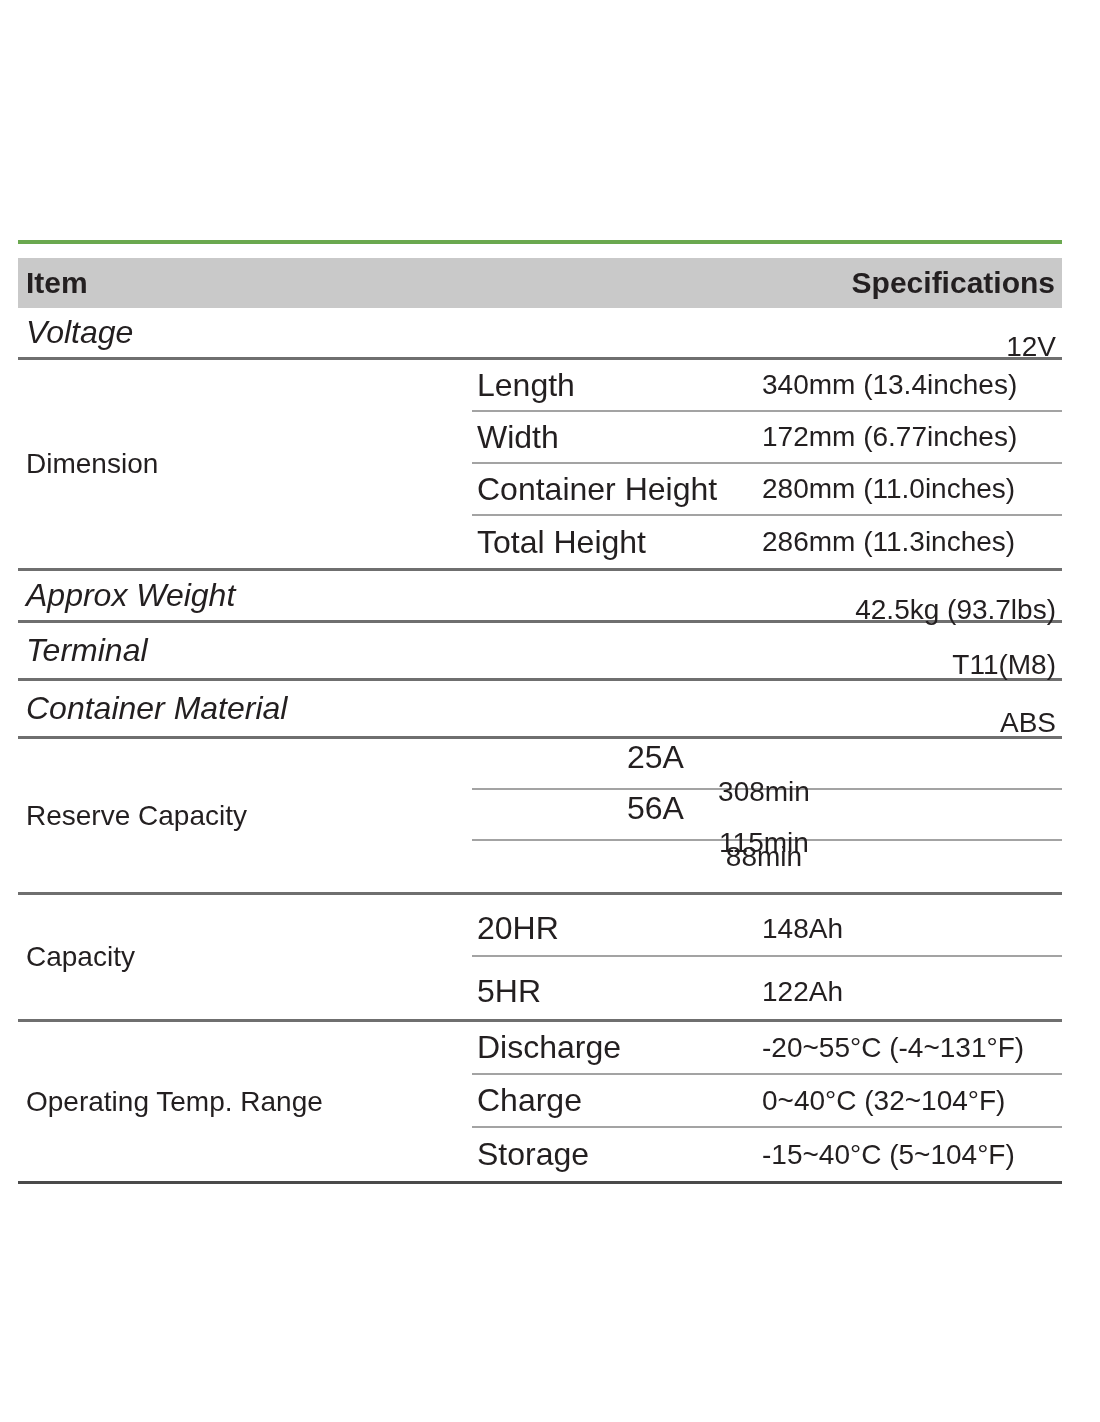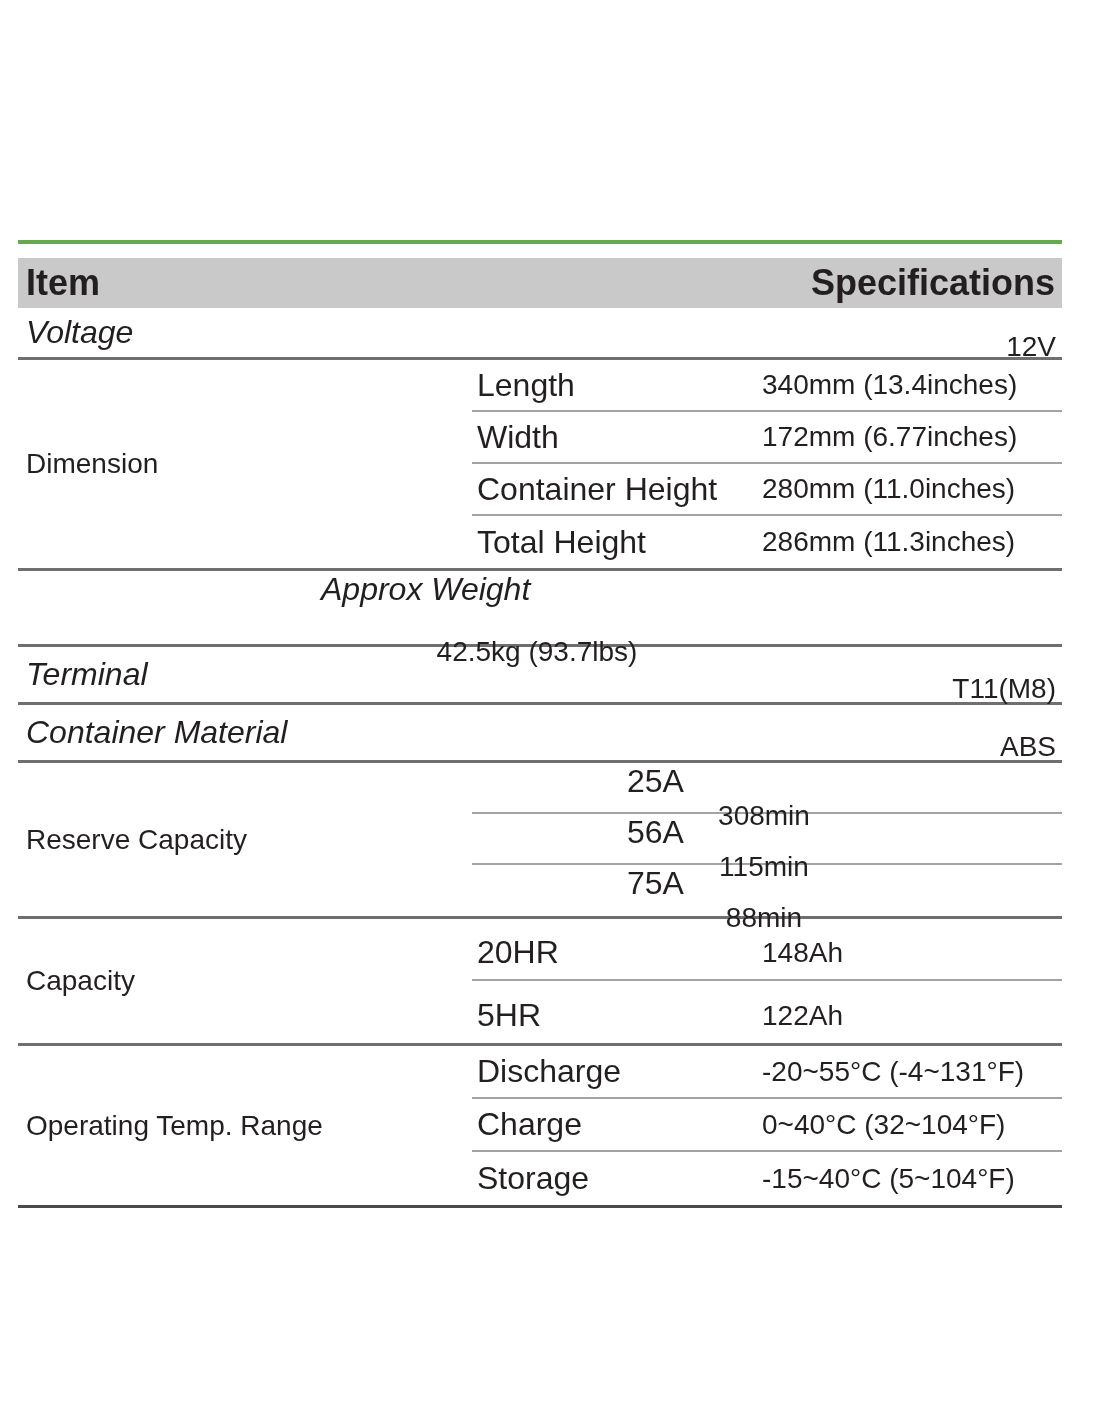--- a/index.html
+++ b/index.html
@@ -26,21 +26,21 @@
     margin-bottom: 14px;
   }
 
   .header-row {
     background: #c9c9c9;
     height: 50px;
     display: flex;
     align-items: center;
     justify-content: space-between;
     padding: 0 7px 0 8px;
-    font-size: 36px;
+    font-size: 30px;
     font-weight: bold;
   }
 
   .row {
     display: flex;
     align-items: center;
     border-bottom: 3px solid #6f6f6f;
   }
   .row .label {
     width: 454px;
@@ -51,21 +51,21 @@
   }
   .row .value {
     flex: 1;
     text-align: right;
     padding-right: 6px;
     font-size: 28px;
     margin-top: 28px;
   }
 
   .r-voltage  { height: 52px; }
-  .r-weight   { height: 76px; flex-direction: column; }
+  .r-weight   { height: 52px; }
   .r-terminal { height: 58px; }
   .r-material { height: 58px; }
 
   .group {
     display: flex;
     border-bottom: 3px solid #6f6f6f;
   }
   .group .label {
     width: 454px;
     padding-left: 8px;
@@ -165,21 +165,20 @@
       <div class="subrows">
         <div class="subrow">
           <div class="subname">25A</div>
           <div class="subvalue">308min</div>
         </div>
         <div class="subrow">
           <div class="subname">56A</div>
           <div class="subvalue">115min</div>
         </div>
         <div class="subrow">
-          <div class="subname">75A</div>
           <div class="subvalue">88min</div>
         </div>
       </div>
     </div>
 
     <div class="group g-cap">
       <div class="label">Capacity</div>
       <div class="subrows">
         <div class="subrow">
           <div class="subname">20HR</div>

